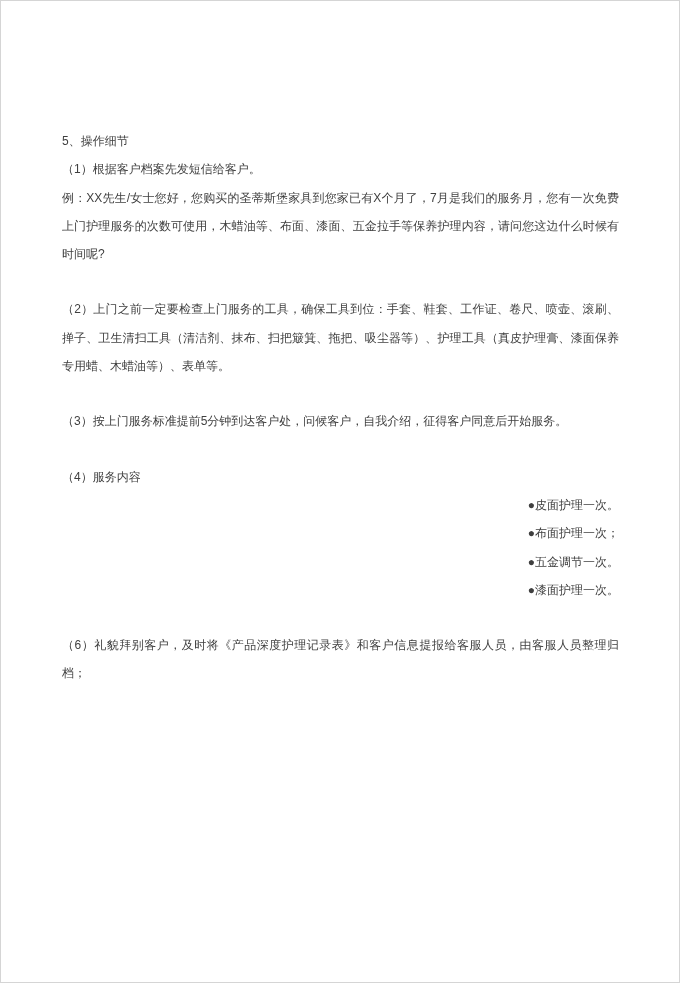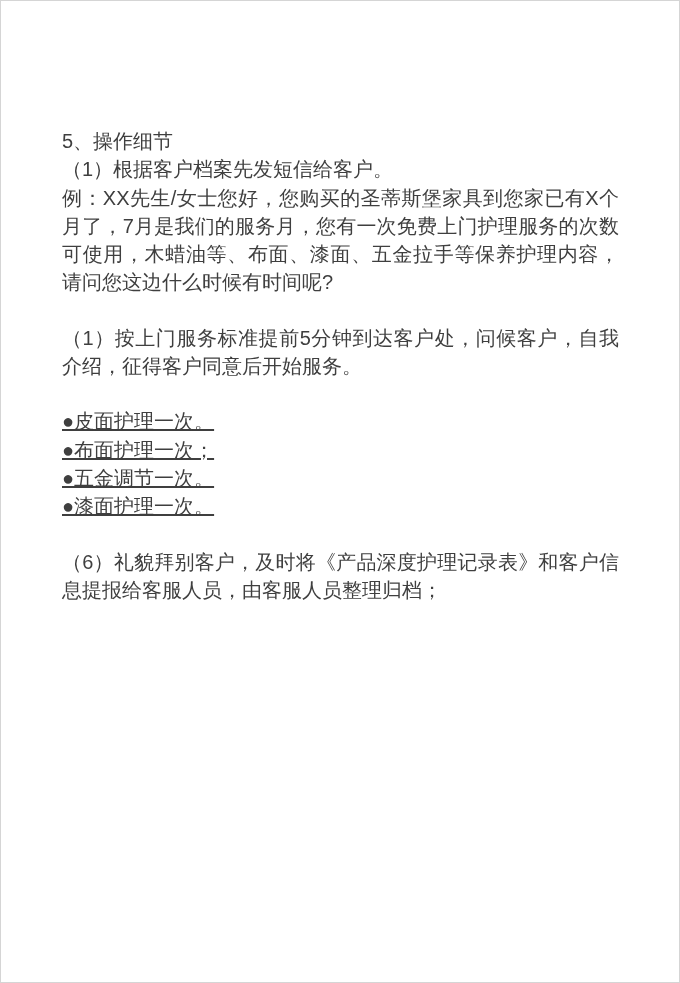--- a/index.html
+++ b/index.html
@@ -16,57 +16,60 @@
     border: 1px solid #d5d5d5;
     overflow: hidden;
     font-family: "Liberation Sans", "DejaVu Sans", sans-serif;
   }
   .doc-body {
     position: absolute;
     top: 126px;
     left: 61px;
     width: 557px;
     color: #3f3f3f;
-    font-size: 20px;
+    font-size: 12px;
     line-height: 28.3px;
     text-align: justify;
   }
   .block {
     margin: 0 0 27px 0;
   }
   .block:last-child {
     margin-bottom: 0;
   }
   .doc-body p {
     margin: 0;
     padding: 0;
   }
   .bullet-line {
-    text-align: left;
-    text-decoration: underline;
+    text-align: right;
   }
 </style>
 </head>
 <body>
 
 <div class="page">
   <div class="doc-body">
 
     <div class="block">
       <p>5、操作细节</p>
       <p>（1）根据客户档案先发短信给客户。</p>
       <p>例：XX先生/女士您好，您购买的圣蒂斯堡家具到您家已有X个月了，7月是我们的服务月，您有一次免费上门护理服务的次数可使用，木蜡油等、布面、漆面、五金拉手等保养护理内容，请问您这边什么时候有时间呢?</p>
     </div>
 
-
     <div class="block">
-      <p>（1）按上门服务标准提前5分钟到达客户处，问候客户，自我介绍，征得客户同意后开始服务。</p>
+      <p>（2）上门之前一定要检查上门服务的工具，确保工具到位：手套、鞋套、工作证、卷尺、喷壶、滚刷、掸子、卫生清扫工具（清洁剂、抹布、扫把簸箕、拖把、吸尘器等）、护理工具（真皮护理膏、漆面保养专用蜡、木蜡油等）、表单等。</p>
     </div>
 
     <div class="block">
+      <p>（3）按上门服务标准提前5分钟到达客户处，问候客户，自我介绍，征得客户同意后开始服务。</p>
+    </div>
+
+    <div class="block">
+      <p>（4）服务内容</p>
       <p class="bullet-line">●皮面护理一次。</p>
       <p class="bullet-line">●布面护理一次；</p>
       <p class="bullet-line">●五金调节一次。</p>
       <p class="bullet-line">●漆面护理一次。</p>
     </div>
 
 
     <div class="block">
       <p>（6）礼貌拜别客户，及时将《产品深度护理记录表》和客户信息提报给客服人员，由客服人员整理归档；</p>
     </div>

